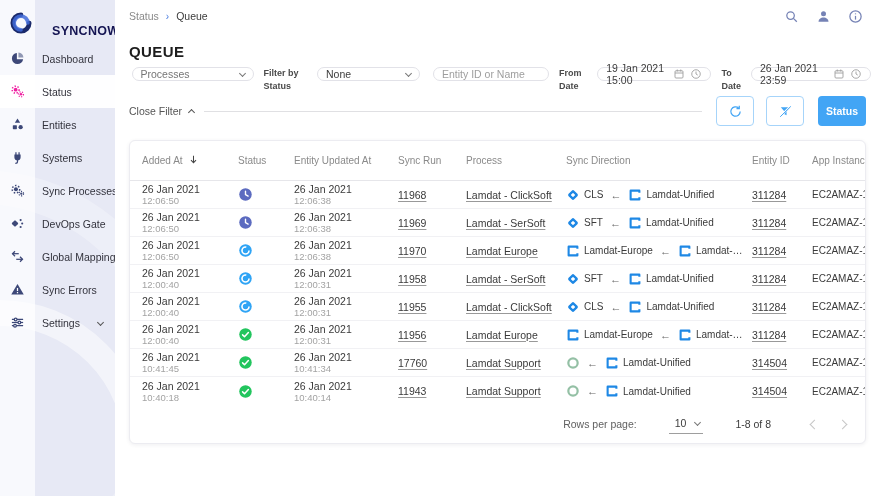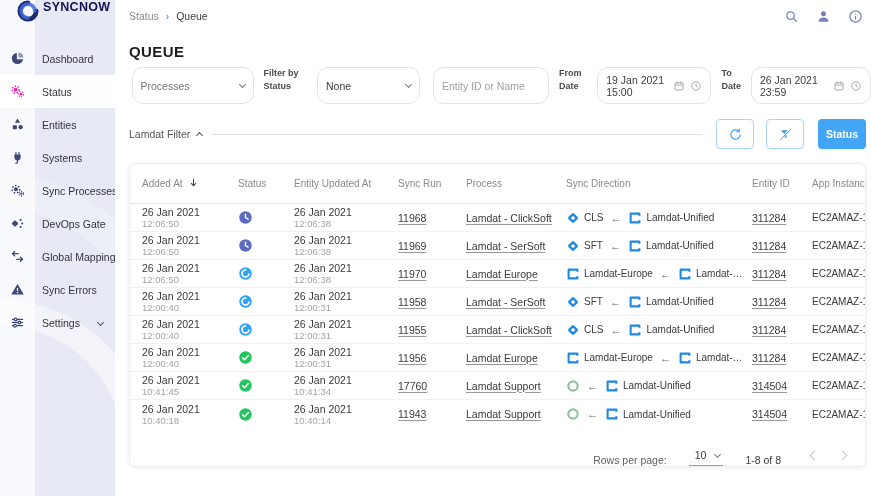--- a/index.html
+++ b/index.html
@@ -8,21 +8,21 @@
     font-family:"Liberation Sans",sans-serif;
     background:#fff; overflow:hidden; position:relative;
     -webkit-font-smoothing:antialiased;
   }
   
   .sidebar{position:absolute;left:0;top:0;width:115px;height:496px;
     background:linear-gradient(90deg,#f8f9fd 0 35px,#e7e9f5 35px 100%);overflow:hidden;z-index:2}
   .curve{position:absolute;border-radius:50%;border:26px solid rgba(255,255,255,.5);pointer-events:none}
   .curve.c1{width:300px;height:300px;left:-150px;top:300px}
   .curve.c2{width:420px;height:420px;left:-230px;top:170px;border-width:34px;border-color:rgba(255,255,255,.28)}
-  .logo{position:relative;display:flex;align-items:flex-start;gap:4px;height:38px;padding-left:17px}
+  .logo{position:relative;display:flex;align-items:flex-end;gap:20px;height:38px;padding-left:10px}
   .logo svg{width:22px;height:22px}
   .logo .brand{font-size:12.5px;font-weight:800;color:#141452;letter-spacing:.3px}
   .nav{position:relative;margin-top:4px}
   .side-item{display:flex;align-items:center;height:33px;cursor:pointer}
   .side-item .icell{width:35px;display:flex;justify-content:center;flex:none}
   .side-item svg{width:15px;height:15px;color:#3d4878;display:block}
   .side-item .slabel{font-size:10.5px;color:#33333d;padding-left:7px;white-space:nowrap}
   .side-item.active{background:rgba(255,255,255,.95)}
   .side-item.active svg{color:#ef1fa0}
   .cdown{width:5px;height:5px;border-right:1.4px solid #555;border-bottom:1.4px solid #555;
@@ -34,21 +34,21 @@
   .crumb.current{color:#3c3c3c}
   .crumb-sep{color:#4a7de0;margin:0 7px;font-size:10px}
   .top-icons{margin-left:auto;display:flex;gap:17px;align-items:center;padding-right:2px}
   .top-icons .i{cursor:pointer}
   .top-icons svg{width:15px;height:15px;color:#7582b5;display:block}
   .page-title{font-size:15px;font-weight:bold;color:#1d1d1d;letter-spacing:.4px;margin:11px 0 7px 14px}
   
   .filters{display:flex;gap:10px;padding-left:14px}
   .fgroup{display:flex;flex-direction:row}
   .flabel{font-size:9px;font-weight:bold;color:#4a4a4a;height:14px;line-height:13px}
-  .fctrl{height:37px;border:1px solid #e2e2e8;border-radius:11px;background:#fff;display:flex;
+  .fctrl{height:14px;border:1px solid #e2e2e8;border-radius:11px;background:#fff;display:flex;
     align-items:center;padding:0 8px;font-size:10.5px;color:#3c3c3c;cursor:pointer}
   .fctrl.muted{color:#757575}
   .w-proc{width:122px}.w-none{width:122px}.w-ent{width:116px}.w-date{width:130px}
   input.fctrl{cursor:text}
   input.fctrl::placeholder{color:#9e9e9e}
   .fchev{width:5px;height:5px;border-right:1.4px solid #777;border-bottom:1.4px solid #777;
     transform:rotate(45deg);margin-left:auto;margin-bottom:2px}
   .dicons{margin-left:auto;display:flex;gap:5px;color:#9e9e9e}
   .dicons svg{width:12px;height:12px;display:block}
   
@@ -75,21 +75,21 @@
   .trow:last-child{border-bottom:none}
   .d{font-size:10.5px;color:#3a3a3a;line-height:12px;white-space:nowrap}
   .t{font-size:9.5px;color:#a3a3a3;line-height:11px}
   .link{font-size:10.5px;color:#3a3a3a;text-decoration:underline;text-underline-offset:2px;
     text-decoration-color:#999;cursor:pointer;white-space:nowrap}
   .scell .i svg{width:15px;height:15px;display:block}
   .dir{display:flex;align-items:center;gap:4px;font-size:10px;color:#3a3a3a;white-space:nowrap;overflow:hidden}
   .dir .i svg{width:14px;height:14px;display:block}
   .dir .arrow{color:#666;font-size:11px;margin:0 3px}
   .app{font-size:10px;color:#3a3a3a;white-space:nowrap}
-  .tfoot{height:38px;display:flex;align-items:flex-end;justify-content:flex-end;gap:22px;
+  .tfoot{height:38px;display:flex;align-items:center;justify-content:flex-end;gap:32px;
     padding:0 12px;font-size:10.5px;color:#616161}
   .rpp{display:flex;align-items:center;gap:9px;border-bottom:1px solid #9e9e9e;
     padding:3px 3px 4px 6px;cursor:pointer;color:#3c3c3c}
   .range{color:#3c3c3c}
   .pg{display:flex;gap:6px}
   .pg-chev{width:22px;height:22px;display:flex;align-items:center;justify-content:center;cursor:default}
   .pg-chev span{width:7px;height:7px;border-left:1.6px solid #c6c6c6;border-bottom:1.6px solid #c6c6c6;display:block}
   .pg-chev.prev span{transform:rotate(45deg)}
   .pg-chev.next span{transform:rotate(-135deg)}
 </style>
@@ -317,21 +317,21 @@
                 <path d="M12 7v5l3.5 2.2"></path>
               </svg>
             </span>
         </span>
       </div>
     </div>
   </div>
 
   <div class="actions-row">
     <div class="close-filter">
-      <span>Lamdat Filter</span>
+      <span>Close Filter</span>
       <span class="cup"></span>
     </div>
     <div class="rule"></div>
     <button class="icon-btn">
       <span class="i">
           <svg viewBox="0 0 24 24" fill="none" stroke="currentColor" stroke-width="2">
             <path d="M19.5 12a7.5 7.5 0 1 1-2.3-5.4"></path>
             <path d="M18 2.8v4.4h-4.4" fill="none"></path>
           </svg>
         </span>

